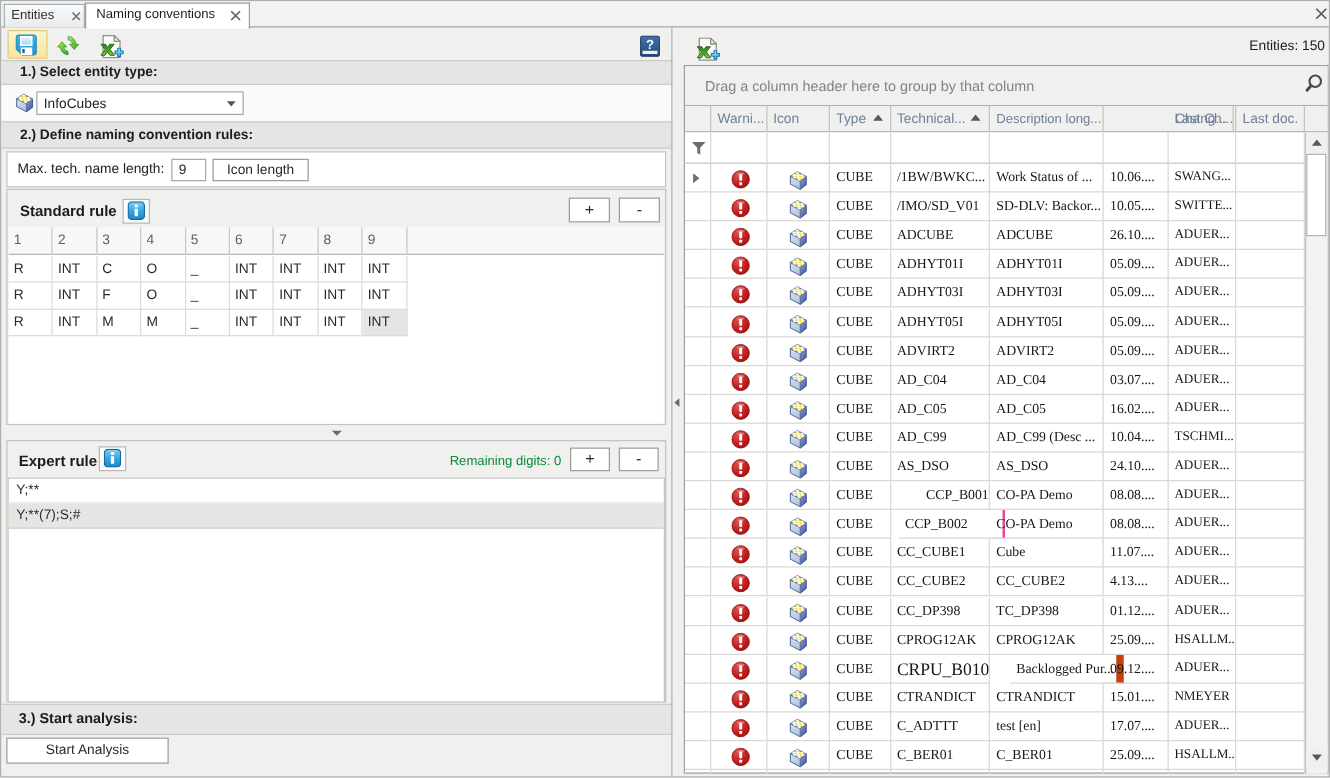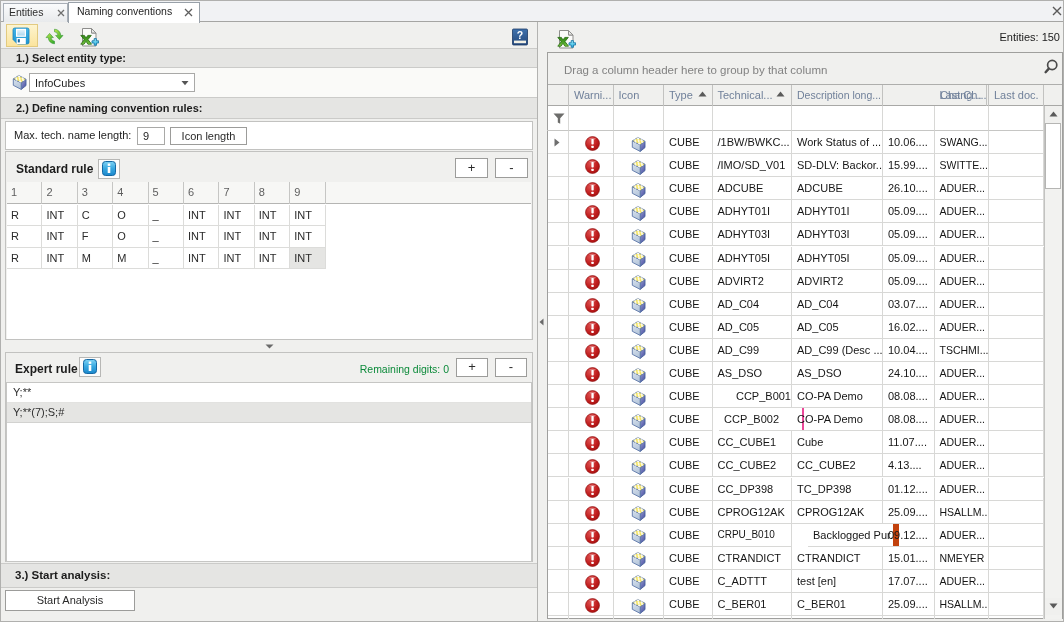--- a/index.html
+++ b/index.html
@@ -243,21 +243,21 @@
 <div class="a" style="left:612.5px;top:105px;width:50.5px;height:25px;border-right:1px solid #d8d8d6;border-bottom:1px solid #c6c6c4;"></div>
 <div class="a" style="left:663px;top:105px;width:48.5px;height:25px;border-right:1px solid #d8d8d6;border-bottom:1px solid #c6c6c4;"></div>
 <div class="a" style="left:711.5px;top:105px;width:79.5px;height:25px;border-right:1px solid #d8d8d6;border-bottom:1px solid #c6c6c4;"></div>
 <div class="a" style="left:791px;top:105px;width:91px;height:25px;border-right:1px solid #d8d8d6;border-bottom:1px solid #c6c6c4;"></div>
 <div class="a" style="left:882px;top:105px;width:51.5px;height:25px;border-right:1px solid #d8d8d6;border-bottom:1px solid #c6c6c4;"></div>
 <div class="a" style="left:933.5px;top:105px;width:54.5px;height:25px;border-right:1px solid #d8d8d6;border-bottom:1px solid #c6c6c4;"></div>
 <div class="a" style="left:988px;top:105px;width:55px;height:25px;border-right:1px solid #d8d8d6;border-bottom:1px solid #c6c6c4;"></div>
 <svg class="a" style="left:552px;top:112px" width="12" height="12" viewBox="0 0 12 12">
 <path d="M0.5 0.5 L11.5 0.5 L7.2 5.2 L7.2 10.8 L4.8 9.4 L4.8 5.2 Z" fill="#6d6d6b"></path>
 </svg>
-<div class="a" style="left:547px;top:130px;width:496px;height:487.5px;overflow:hidden;">
+<div class="a" style="left:547px;top:130px;width:496px;height:487.5px;overflow:hidden;font-family:Liberation Serif, serif;">
 <div class="a" style="left:-1px;top:0.0px;width:22px;height:23.1px;border-right:1px solid #d8d8d6;border-bottom:1px solid #d8d8d6;"><svg width="6" height="9" style="margin:7px 0 0 7px">
         <path d="M0.5 0.5 L5.5 4.5 L0.5 8.5 Z" fill="#6e6e6e"></path>
       </svg></div>
 <div class="a" style="left:21px;top:0.0px;width:44.5px;height:23.1px;border-right:1px solid #d8d8d6;border-bottom:1px solid #d8d8d6;">
       <div style="margin:5px 0 0 16px"><svg width="15" height="15" viewBox="0 0 15 15">
 <defs>
             <radialGradient id="wg" cx="0.35" cy="0.3" r="0.9">
               <stop offset="0" stop-color="#dd5050"></stop>
               <stop offset="0.55" stop-color="#c01d1d"></stop>
               <stop offset="1" stop-color="#9a0d0d"></stop>
@@ -342,21 +342,21 @@
 <div class="a" style="left:116px;top:23.1px;width:48.5px;height:23.1px;border-right:1px solid #d8d8d6;border-bottom:1px solid #d8d8d6;">
       <div style="padding:5px 0 0 5px;font-size:11px;color:#161616;white-space:nowrap;overflow:hidden;">CUBE</div>
     </div>
 <div class="a" style="left:164.5px;top:23.1px;width:79.5px;height:23.1px;border-right:1px solid #d8d8d6;border-bottom:1px solid #d8d8d6;">
       <div style="padding:5px 0 0 5px;font-size:11px;color:#161616;white-space:nowrap;overflow:hidden;">/IMO/SD_V01</div>
     </div>
 <div class="a" style="left:244px;top:23.1px;width:91px;height:23.1px;border-right:1px solid #d8d8d6;border-bottom:1px solid #d8d8d6;">
       <div style="padding:5px 0 0 5px;font-size:11px;color:#161616;white-space:nowrap;overflow:hidden;">SD-DLV: Backor...</div>
     </div>
 <div class="a" style="left:335px;top:23.1px;width:51.5px;height:23.1px;border-right:1px solid #d8d8d6;border-bottom:1px solid #d8d8d6;">
-      <div style="padding:5px 0 0 5px;font-size:11px;color:#161616;white-space:nowrap;overflow:hidden;">15.99....</div>
+      <div style="padding:5px 0 0 5px;font-size:11px;color:#161616;white-space:nowrap;overflow:hidden;">10.05....</div>
     </div>
 <div class="a" style="left:386.5px;top:23.1px;width:54.5px;height:23.1px;border-right:1px solid #d8d8d6;border-bottom:1px solid #d8d8d6;">
       <div style="padding:5px 0 0 5px;font-size:10.5px;color:#161616;white-space:nowrap;overflow:hidden;">SWITTE...</div>
     </div>
 <div class="a" style="left:441px;top:23.1px;width:55px;height:23.1px;border-right:1px solid #d8d8d6;border-bottom:1px solid #d8d8d6;">
       <div style="padding:5px 0 0 5px;font-size:11px;color:#161616;white-space:nowrap;overflow:hidden;"></div>
     </div>
 <div class="a" style="left:-1px;top:46.2px;width:22px;height:23.1px;border-right:1px solid #d8d8d6;border-bottom:1px solid #d8d8d6;"></div>
 <div class="a" style="left:21px;top:46.2px;width:44.5px;height:23.1px;border-right:1px solid #d8d8d6;border-bottom:1px solid #d8d8d6;">
       <div style="margin:5px 0 0 16px"><svg width="15" height="15" viewBox="0 0 15 15">
@@ -1168,21 +1168,21 @@
 <path d="M14 5.2 L9.2 8.8 L9.2 15.4 L14 11.6 Z" fill="url(#crr)" stroke="#46619b" stroke-width="0.9" stroke-linejoin="round"></path>
 <path d="M1.3 4.9 L9.2 8.8 L9.2 15.4 L1.3 11.3 Z" fill="url(#clr)" stroke="#5b76a8" stroke-width="0.9" stroke-linejoin="round"></path>
 <path d="M6.8 1.5 L14 5.2 L9.2 8.8 L1.3 4.9 Z" fill="#f0df4a" stroke="#6b82ad" stroke-width="0.9" stroke-linejoin="round"></path>
 <path d="M6.80 1.50 L8.60 2.42 L7.22 3.27 L5.42 2.35 Z M4.05 3.20 L5.85 4.12 L4.47 4.97 L2.67 4.05 Z M7.22 3.27 L9.03 4.20 L7.65 5.05 L5.85 4.12 Z M4.47 4.97 L6.27 5.90 L4.90 6.75 L3.10 5.82 Z M10.40 3.35 L12.20 4.28 L10.83 5.12 L9.03 4.20 Z M7.65 5.05 L9.45 5.98 L8.08 6.83 L6.28 5.90 Z M10.82 5.12 L12.62 6.05 L11.25 6.90 L9.45 5.97 Z M8.07 6.83 L9.88 7.75 L8.50 8.60 L6.70 7.68 Z" fill="#ffffff"></path>
 </svg></div>
     </div>
 <div class="a" style="left:116px;top:392.70000000000005px;width:48.5px;height:23.1px;border-right:1px solid #d8d8d6;border-bottom:1px solid #d8d8d6;">
       <div style="padding:5px 0 0 5px;font-size:11px;color:#161616;white-space:nowrap;overflow:hidden;">CUBE</div>
     </div>
 <div class="a" style="left:164.5px;top:392.70000000000005px;width:79.5px;height:23.1px;border-right:1px solid #d8d8d6;border-bottom:1px solid #d8d8d6;">
-      <div style="padding:5px 0 0 5px;font-size:10px;color:#161616;white-space:nowrap;overflow:hidden;">CRPU_B010</div>
+      <div style="padding:5px 0 0 5px;font-size:14px;color:#161616;white-space:nowrap;overflow:hidden;">CRPU_B010</div>
     </div>
 <div class="a" style="left:260px;top:392.70000000000005px;width:91px;height:23.1px;border-right:6px solid #c2410c;border-bottom:1px solid #d8d8d6;">
       <div style="padding:5px 0 0 5px;font-size:11px;color:#161616;white-space:nowrap;overflow:hidden;">Backlogged Pur...</div>
     </div>
 <div class="a" style="left:335px;top:392.70000000000005px;width:51.5px;height:23.1px;border-right:1px solid #d8d8d6;border-bottom:1px solid #d8d8d6;">
       <div style="padding:5px 0 0 5px;font-size:11px;color:#161616;white-space:nowrap;overflow:hidden;">09.12....</div>
     </div>
 <div class="a" style="left:386.5px;top:392.70000000000005px;width:54.5px;height:23.1px;border-right:1px solid #d8d8d6;border-bottom:1px solid #d8d8d6;">
       <div style="padding:5px 0 0 5px;font-size:10.5px;color:#161616;white-space:nowrap;overflow:hidden;">ADUER...</div>
     </div>

